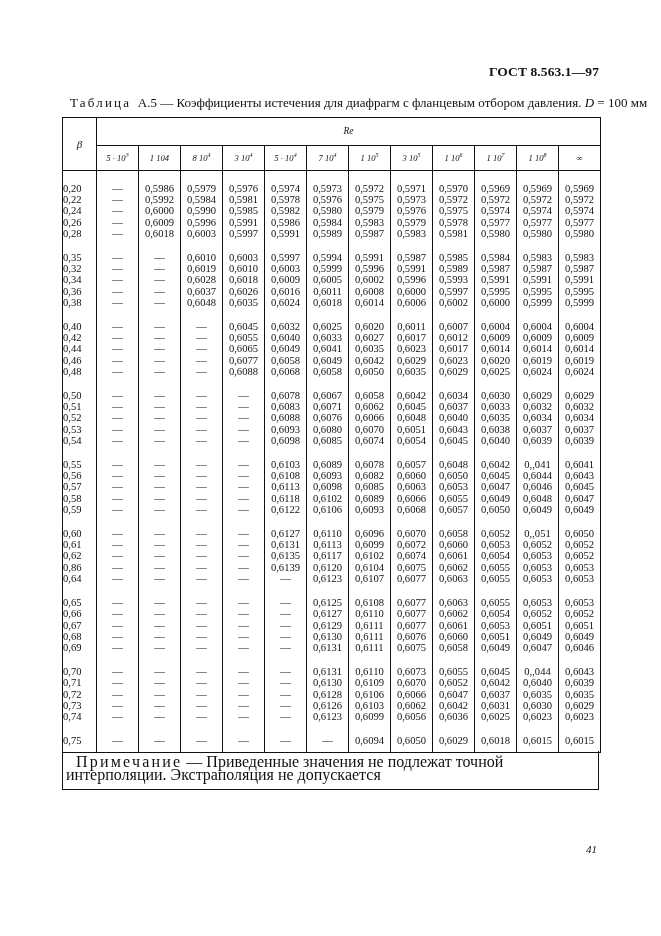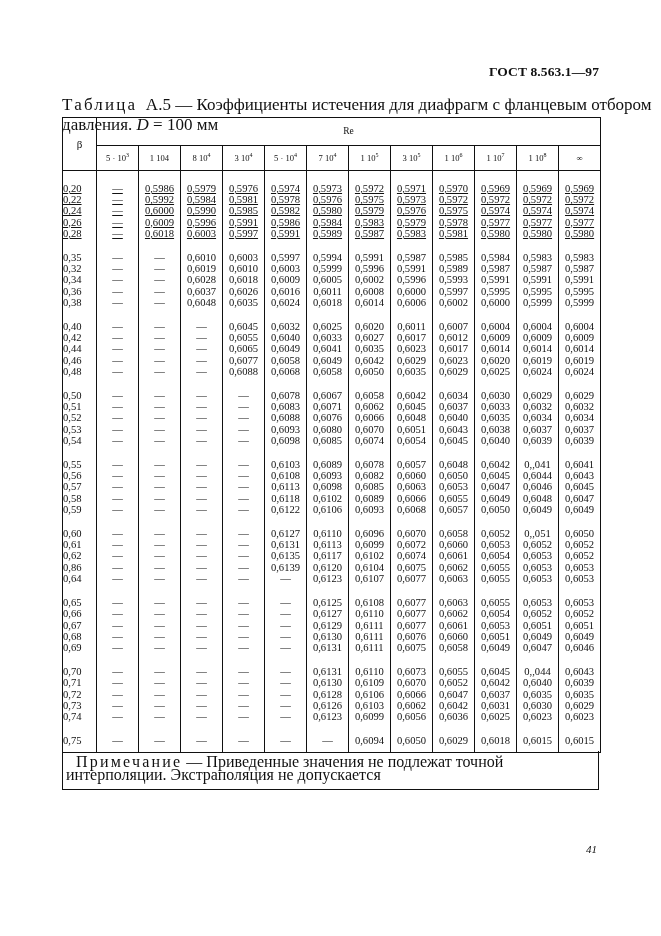--- a/index.html
+++ b/index.html
@@ -5,42 +5,42 @@
   html, body { margin: 0; padding: 0; background: #ffffff; }
   body {
     width: 661px; height: 936px; position: relative; overflow: hidden;
     font-family: "Liberation Serif", "DejaVu Serif", serif; color: #111;
   }
   .doc-code {
     position: absolute; top: 64px; right: 62px;
     font-weight: bold; font-size: 13.5px; letter-spacing: 0.1px;
   }
   .caption {
-    position: absolute; top: 95px; left: 62px; font-size: 17px;
+    position: absolute; top: 95px; left: 70px; font-size: 13px;
   }
   .caption .spaced { letter-spacing: 2.2px; }
   .caption i { font-style: italic; }
   table.main {
     position: absolute; top: 117px; left: 62px; width: 538px;
     border-collapse: collapse; font-size: 10.6px; table-layout: fixed;
   }
   table.main td, table.main th {
     border-left: 1.6px solid #111; border-right: 1.6px solid #111;
     padding: 0; font-weight: normal; vertical-align: top;
   }
-  table.main thead th { border: 1.6px solid #111; vertical-align: middle; text-align: center; }
+  table.main thead th { border: 1.6px solid #111; vertical-align: middle; text-align: center; font-style: italic; }
   th.beta { height: 52px; font-size: 11px; }
   th.re { height: 26px; font-size: 9.5px; }
   th.col { height: 24px; font-size: 8.6px; white-space: nowrap; }
   th.col sup { font-size: 6px; vertical-align: 4px; }
   td.b { text-align: left; padding-left: 4px; }
   td.v { text-align: center; }
   .cell-lines { line-height: 11.2px; padding-top: 1px; }
   tbody tr.grp td { padding-top: 6px; padding-bottom: 6px; }
-  tbody tr.first td { padding-top: 11px; text-decoration: underline; }
+  tbody tr.first td { padding-top: 11px; }
   tbody tr.last td { padding-top: 6px; }
   tbody tr.last-row td { border-bottom: 1.6px solid #111; }
   .note {
     border: 1.6px solid #111; border-top: none; padding: 4px 3px 8px 3px;
     font-size: 16px; line-height: 13px; text-indent: 10px;
   }
   .note .spaced { letter-spacing: 2.2px; }
   .page-num { position: absolute; top: 843px; left: 586px; font-size: 11px; font-style: italic; }
 </style>
 </head>

